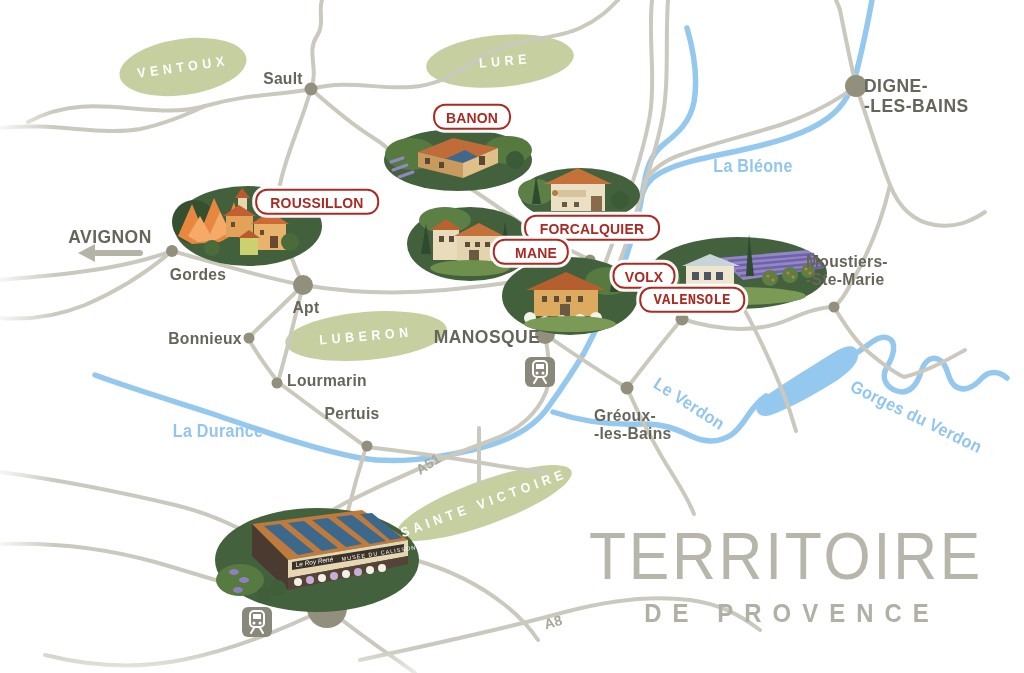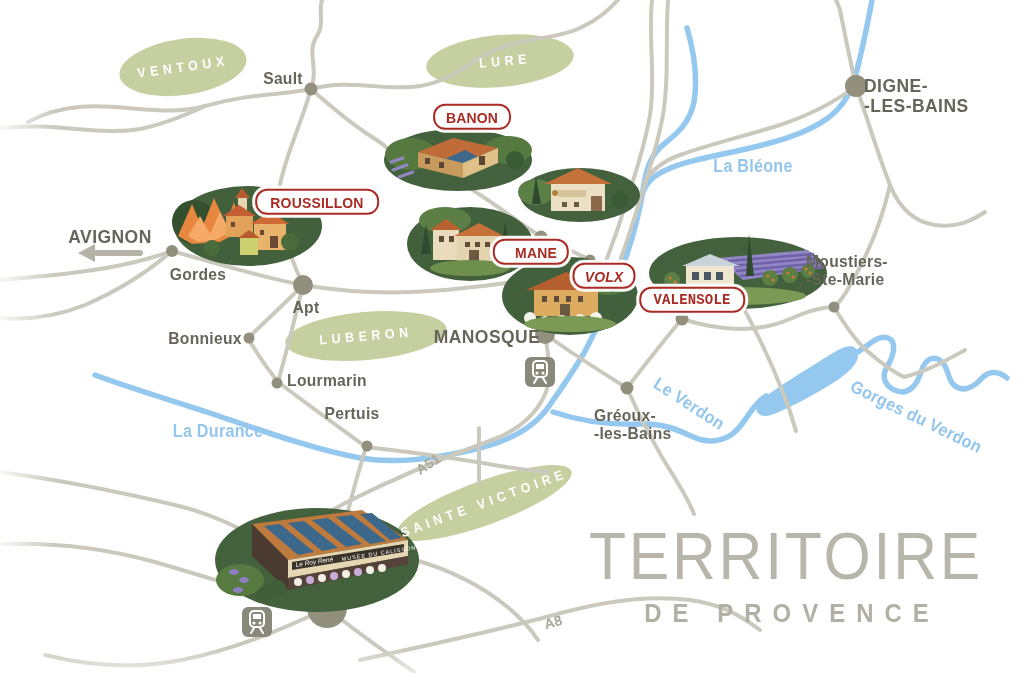--- a/index.html
+++ b/index.html
@@ -326,20 +326,21 @@
     <div>Gréoux-</div>
     <div>-les-Bains</div>
   </div>
   <div class="lbl city two" style="left:806px;top:253px;">
     <div>Moustiers-</div>
     <div>-Ste-Marie</div>
   </div>
 
   <div class="badge" style="left:472px;top:117px;"><span>BANON</span></div>
   <div class="badge" style="left:293px;top:202px;margin-left:24px;"><span>ROUSSILLON</span></div>
+  <div class="badge" style="left:592px;top:228px;"><span>FORCALQUIER</span></div>
   <div class="badge" style="left:531px;top:252px;padding-left:18px;"><span>MANE</span></div>
-  <div class="badge" style="left:604px;top:276px;font-style:italic;"><span>VOLX</span></div>
+  <div class="badge" style="left:644px;top:276px;"><span>VOLX</span></div>
   <div class="badge" style="left:692px;top:300px;font-family:Liberation Mono, monospace;"><span>VALENSOLE</span></div>
 
   <div class="lbl title1 center" style="left:786px;top:556px;">TERRITOIRE</div>
   <div class="lbl title2 center" style="left:792px;top:613px;">DE PROVENCE</div>
 
 </div>
 
 </body></html>

